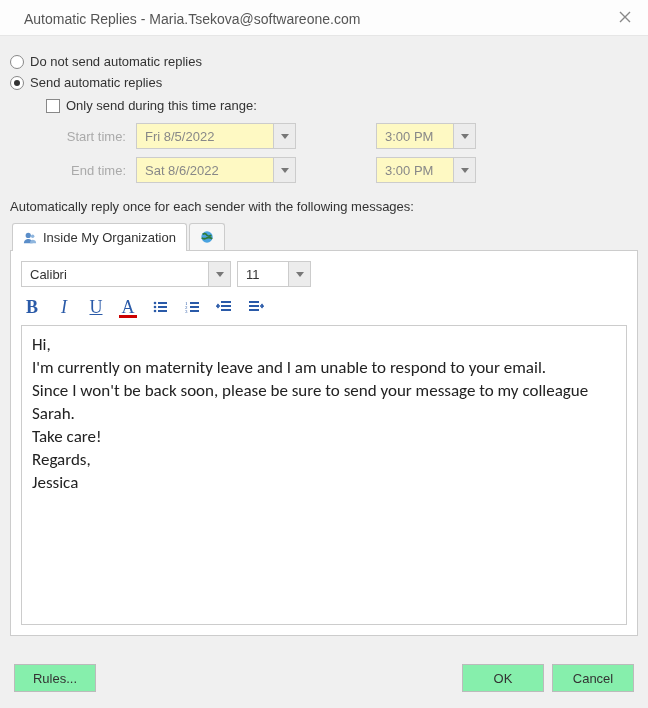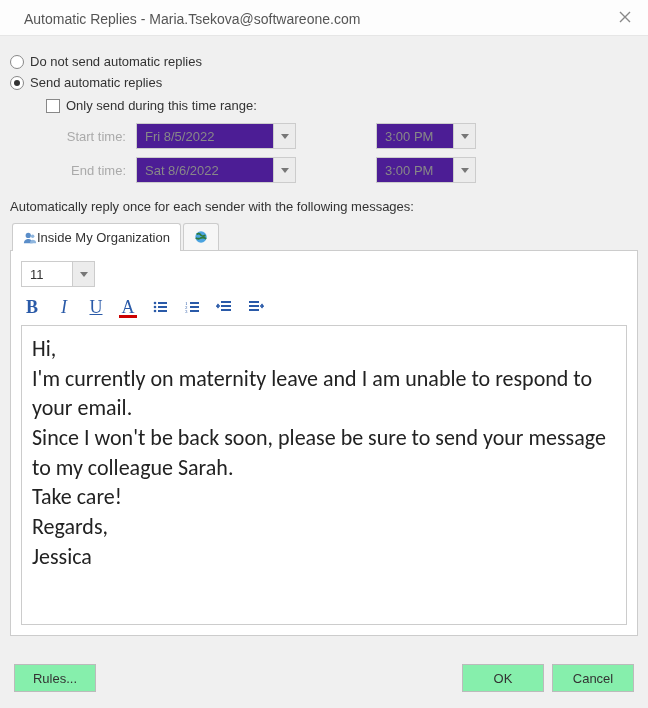--- a/index.html
+++ b/index.html
@@ -80,21 +80,21 @@
     align-items: center;
   }
   .time-label {
     color: #aaa;
     text-align: right;
     padding-right: 10px;
   }
   .dropdown {
     display: flex;
     align-items: center;
-    background: #4c1d95;
+    background: #fef9c3;
     border: 1px solid #ccc;
     height: 26px;
   }
   .dropdown-val {
     flex: 1;
     padding: 0 8px;
     color: #888;
   }
   .dropdown-btn {
     width: 22px;
@@ -116,21 +116,21 @@
   }
   .tabs {
     display: flex;
     align-items: flex-end;
     gap: 2px;
     margin-left: 2px;
   }
   .tab {
     display: flex;
     align-items: center;
-    gap: 0;
+    gap: 6px;
     padding: 6px 10px;
     border: 1px solid #ccc;
     border-bottom: none;
     background: #f6f6f6;
     border-radius: 3px 3px 0 0;
     cursor: pointer;
     position: relative;
   }
   .tab.active {
     background: #fff;
@@ -185,21 +185,21 @@
     position: absolute;
     left: 0; right: 0; bottom: -1px;
     height: 3px;
     background: #c00;
   }
   .message-box {
     border: 1px solid #ccc;
     min-height: 300px;
     padding: 8px 10px;
     font-family: Calibri, sans-serif;
-    font-size: 22px;
+    font-size: 17px;
     line-height: 1.35;
     color: #222;
     white-space: pre-wrap;
   }
   .footer {
     display: flex;
     align-items: center;
     padding: 18px 14px;
     gap: 8px;
   }
@@ -293,20 +293,26 @@
     <div class="tab">
       <svg class="tab-icon" viewBox="0 0 16 16">
         <circle cx="8" cy="8" r="6.5" fill="#4aa3e0"></circle>
         <path d="M3 5 Q6 3 8 6 Q10 8 13 6 M2 9 Q5 11 8 9 Q11 8 14 10" stroke="#2f7a3a" stroke-width="2" fill="none"></path>
       </svg>
     </div>
   </div>
 
   <div class="editor-panel">
     <div class="font-row">
+      <div class="dropdown light font-name">
+        <span class="dropdown-val">Calibri</span>
+        <span class="dropdown-btn">
+            <span class="chev"></span>
+          </span>
+      </div>
       <div class="dropdown light font-size">
         <span class="dropdown-val">11</span>
         <span class="dropdown-btn">
             <span class="chev"></span>
           </span>
       </div>
     </div>
 
     <div class="toolbar">
       <span class="tbtn" style="font-weight:bold">B</span>

